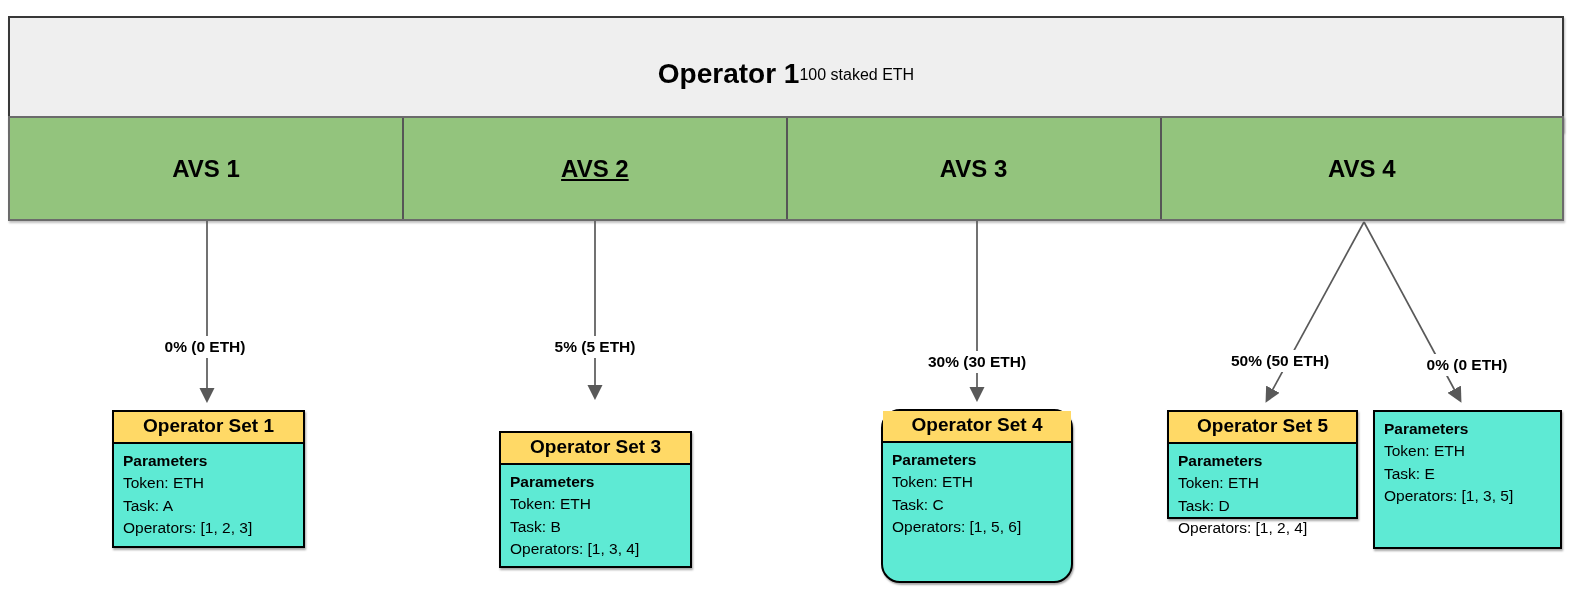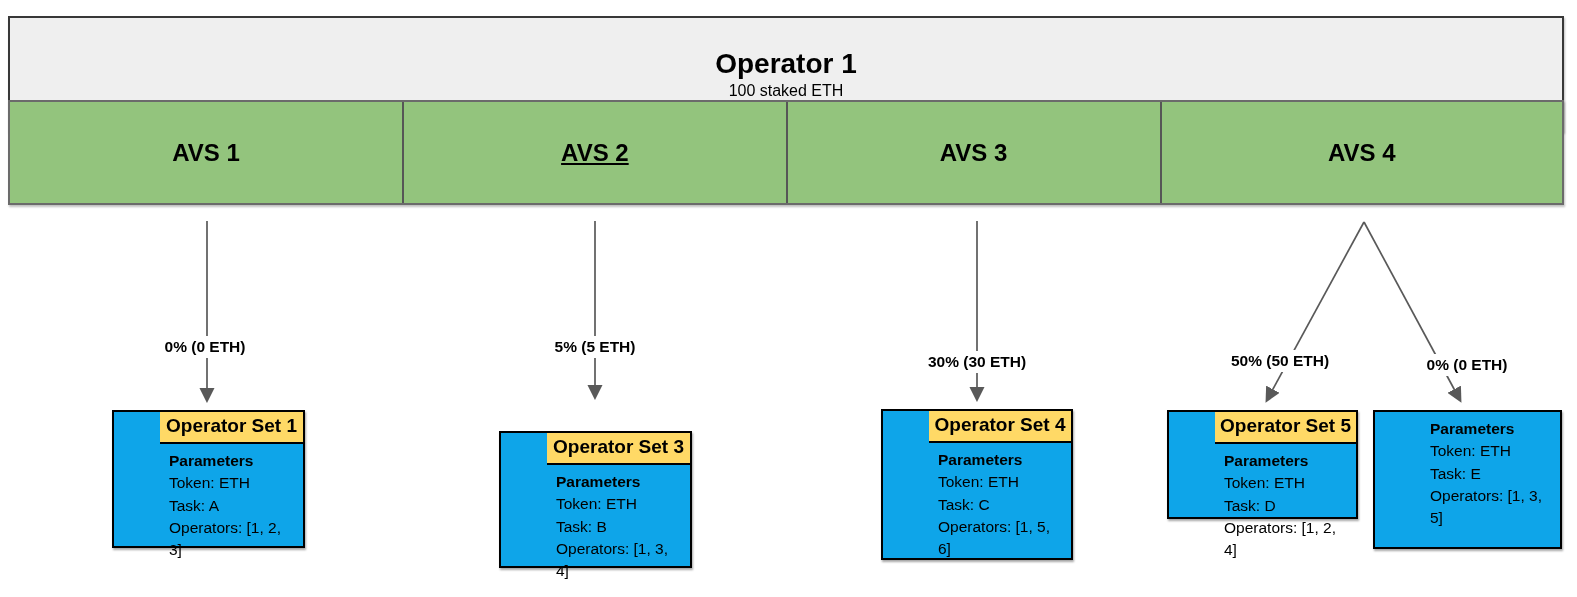--- a/index.html
+++ b/index.html
@@ -17,29 +17,29 @@
   *{margin:0;padding:0;box-sizing:border-box;}
   html,body{background:var(--page-bg);}
   body{font-family:"Liberation Sans", sans-serif;color:var(--text);}
   .canvas{position:relative;width:1577px;height:597px;background:var(--page-bg);overflow:hidden;}
 
   
   .operator-box{
     position:absolute;left:8px;top:16px;width:1556px;height:116px;
     background:var(--operator-fill);
     border:2px solid var(--operator-border);
-    display:flex;flex-direction:column;align-items:center;justify-content:center;
+    display:flex;flex-direction:row;align-items:center;justify-content:center;
     box-shadow:1px 2px 2px rgba(0,0,0,0.25);
   }
   .operator-title{font-size:28px;font-weight:bold;line-height:1.15;}
   .operator-sub{font-size:16px;margin-top:2px;text-align:center;}
 
   
   .avs-bar{
-    position:absolute;left:8px;top:100px;width:1556px;height:105px;
+    position:absolute;left:8px;top:116px;width:1556px;height:105px;
     display:flex;background:var(--avs-fill);
     border:2px solid var(--avs-border);
     box-shadow:1px 2px 2px rgba(0,0,0,0.25);
   }
   .avs-seg{
     display:flex;align-items:center;justify-content:center;
     font-size:24px;font-weight:bold;
     border-right:2px solid var(--avs-divider);
   }
   .avs-seg:last-child{border-right:none;}
@@ -55,36 +55,35 @@
 
   
   .alloc-label{
     position:absolute;transform:translate(-50%,-50%);
     background:var(--page-bg);padding:2px 5px;
     font-size:15.5px;font-weight:bold;white-space:nowrap;
   }
 
   
   .op-set{
-    position:absolute;background:#0ea5e9;border:2px solid var(--set-border);
+    position:absolute;background:#5eead4;border:2px solid var(--set-border);
     box-shadow:1px 2px 2px rgba(0,0,0,0.35);
-    padding-left:46px;
   }
   .op-set-header{
     background:var(--set-header-fill);
     border-bottom:2px solid var(--set-border);
     text-align:center;font-weight:bold;font-size:19px;
     padding:4px 2px 5px 2px;line-height:1.1;
   }
   .op-set-body{padding:6px 9px;font-size:15.5px;line-height:1.44;}
   .param-heading{font-weight:bold;}
 
   .set1{left:112px;top:410px;width:193px;height:138px;}
   .set3{left:499px;top:431px;width:193px;height:137px;}
-  .set4{left:881px;top:409px;width:192px;height:151px;}
+  .set4{left:881px;top:409px;width:192px;height:174px;border-radius:19px;}
   .set5{left:1167px;top:410px;width:191px;height:109px;}
   .set6{left:1373px;top:410px;width:189px;height:139px;}
 </style>
 </head>
 <body>
 
 <div class="canvas">
 
   <div class="operator-box">
     <div class="operator-title">Operator 1</div>

